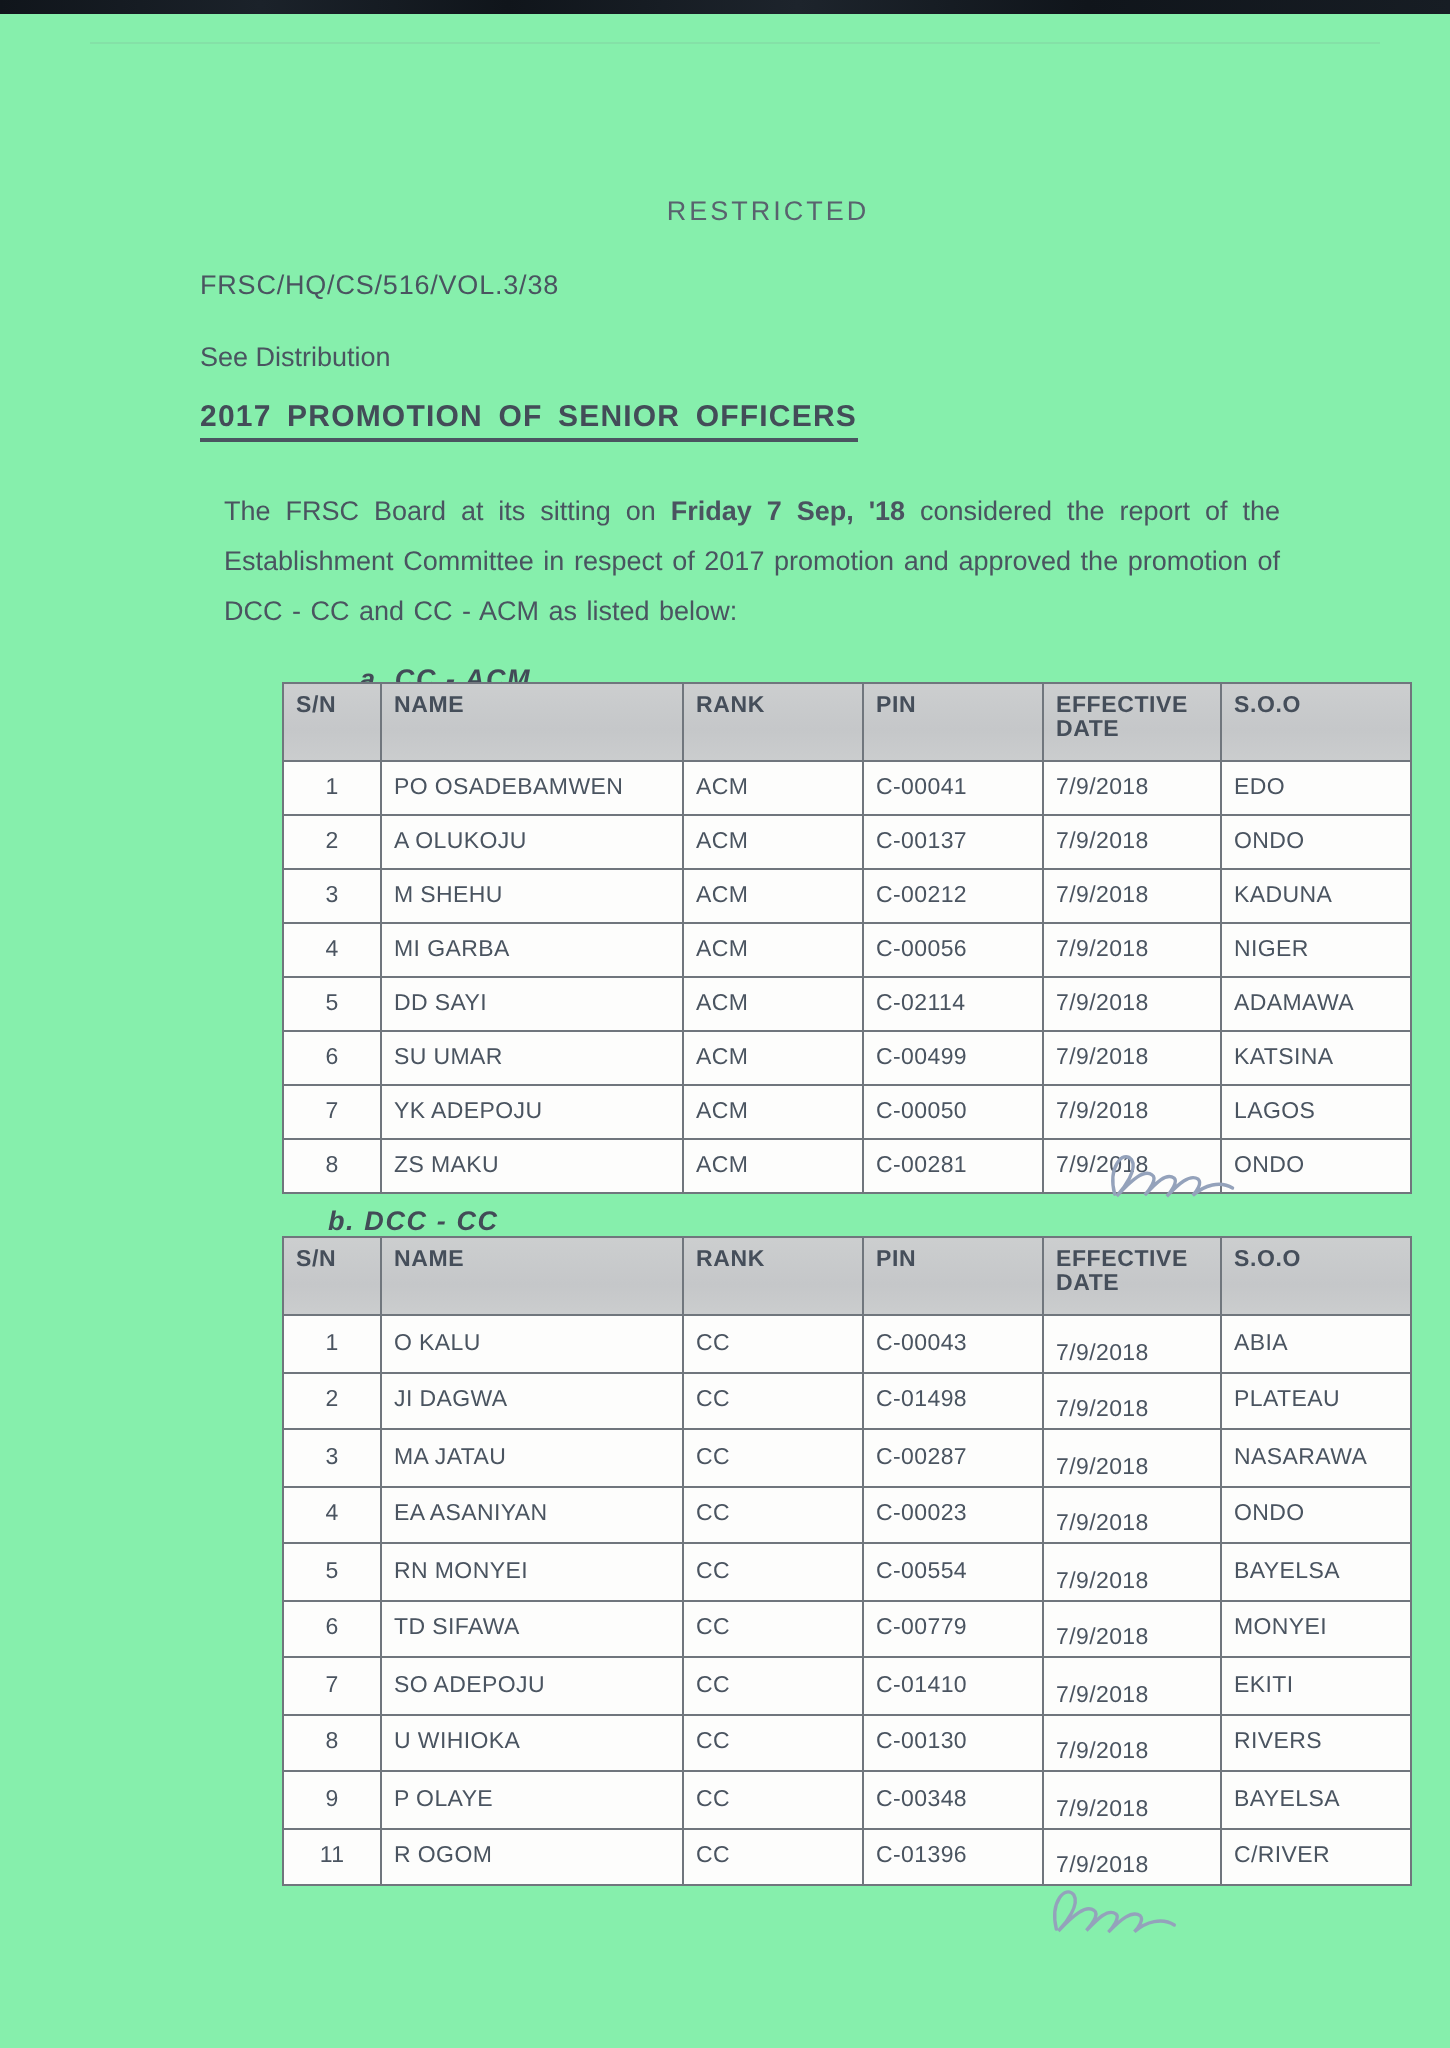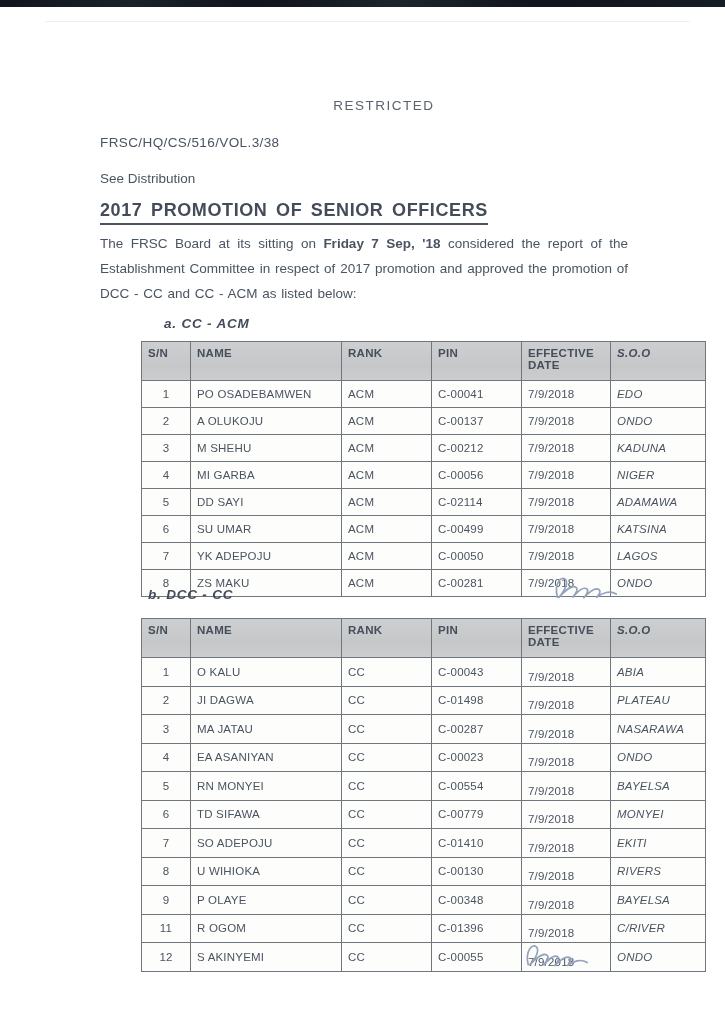--- a/index.html
+++ b/index.html
@@ -1,20 +1,20 @@
 <!DOCTYPE html>
 <html><head>
 <meta charset="utf-8">
 <style>
   html,body{margin:0;padding:0;background:#e9e9e9;}
   .page{
     position:relative;
     width:725px;height:1024px;
     margin:0 auto;
-    background:#ffffff;
+    background:#86efac;
     overflow:hidden;
     font-family:"Liberation Sans",sans-serif;
     color:#4a5460;
   }
   .top-bar{
     position:absolute;top:0;left:0;width:725px;height:7px;
     background:linear-gradient(90deg,#10151b 0%,#1b222a 18%,#10151b 35%,#1d242c 55%,#10151b 75%,#171d24 100%);
   }
   .scan-line{
     position:absolute;top:21px;left:45px;width:645px;height:1px;
@@ -24,30 +24,30 @@
 
   .classification{
     position:absolute;top:98px;left:0;width:100%;
     text-align:center;text-indent:40px;
     font-size:13.5px;letter-spacing:1.5px;color:#59626e;
   }
   .reference{position:absolute;top:135px;left:0;font-size:13.5px;letter-spacing:.4px;}
   .distribution{position:absolute;top:171px;left:0;font-size:13.5px;}
   .doc-title{
     position:absolute;top:200px;left:0;margin:0;
-    font-size:18px;font-weight:bold;letter-spacing:.6px;
+    font-size:15px;font-weight:bold;letter-spacing:.6px;
     color:#434c58;
   }
   .doc-title span{display:inline-block;border-bottom:2px solid #4a5460;padding-bottom:2px;word-spacing:3px;}
   .body-text{
-    position:absolute;top:231px;left:0;width:528px;margin:0;
+    position:absolute;top:231px;left:0;width:528px;margin:12px;
     font-size:13.5px;line-height:25px;text-align:justify;word-spacing:1px;
   }
   .section-label{
-    position:absolute;left:64px;margin:0;
+    position:absolute;left:64px;margin:16px;
     font-size:13.5px;font-weight:bold;font-style:italic;letter-spacing:.8px;
     color:#424b57;
   }
   #section-label-0{top:316px;}
   #section-label-1{top:587px;left:48px;}
 
   table.promo{
     position:absolute;left:41px;
     width:486px;border-collapse:collapse;table-layout:fixed;
     font-size:11.5px;color:#4a5460;
@@ -64,21 +64,21 @@
   }
   .promo td{
     padding:2px 6px;height:22px;vertical-align:middle;
     background:#fdfdfc;letter-spacing:.2px;
   }
   .promo .col0{width:36px;margin-left:36px;}
   .promo .col1{width:138px;}
   .promo .col2{width:77px;}
   .promo .col3{width:77px;}
   .promo .col4{width:76px;}
-  .promo .col5{width:82px;font-style:italic;}
+  .promo .col5{width:82px;}
   .promo td.col0{text-align:center;}
   #table-1 td{height:22.5px;}
   #table-1 td.col4{vertical-align:bottom;padding-bottom:3px;}
 
   .signature{position:absolute;pointer-events:none;}
   #signature-0{top:571px;left:452px;transform:rotate(-2deg);}
   #signature-1{top:939px;left:423px;transform:rotate(-1deg);}
 </style>
 </head>
 <body>
@@ -271,28 +271,20 @@
             <td class="col5">BAYELSA</td>
           </tr>
           <tr>
             <td class="col0">11</td>
             <td class="col1">R OGOM</td>
             <td class="col2">CC</td>
             <td class="col3">C-01396</td>
             <td class="col4">7/9/2018</td>
             <td class="col5">C/RIVER</td>
           </tr>
-          <tr>
-            <td class="col0">12</td>
-            <td class="col1">S AKINYEMI</td>
-            <td class="col2">CC</td>
-            <td class="col3">C-00055</td>
-            <td class="col4">7/9/2018</td>
-            <td class="col5">ONDO</td>
-          </tr>
         </tbody>
     </table>
 
     <svg class="signature" id="signature-1" width="72" height="32" viewBox="0 0 72 32">
       <path d="M5 25 C2 11 10 3 14 8 C17 13 10 22 6 26 C14 18 20 13 24 16 C27 18 22 24 20 26 C26 20 31 15 35 18 C37 20 33 25 31 27 C37 21 43 16 47 19 C49 21 46 25 44 27 C50 22 58 20 64 24" fill="none" stroke="#94a2bb" stroke-width="1.7" stroke-linecap="round"></path>
     </svg>
 
   </div>
 </div>
 

